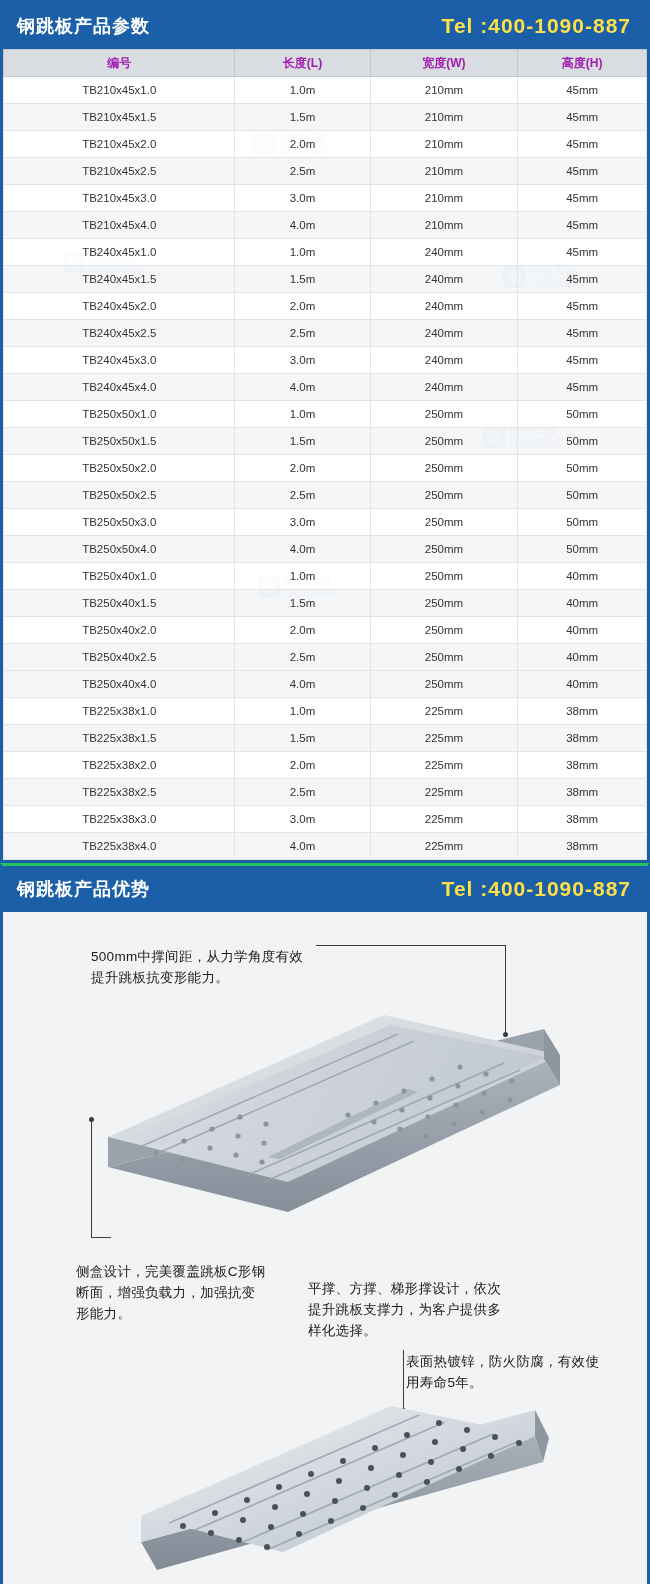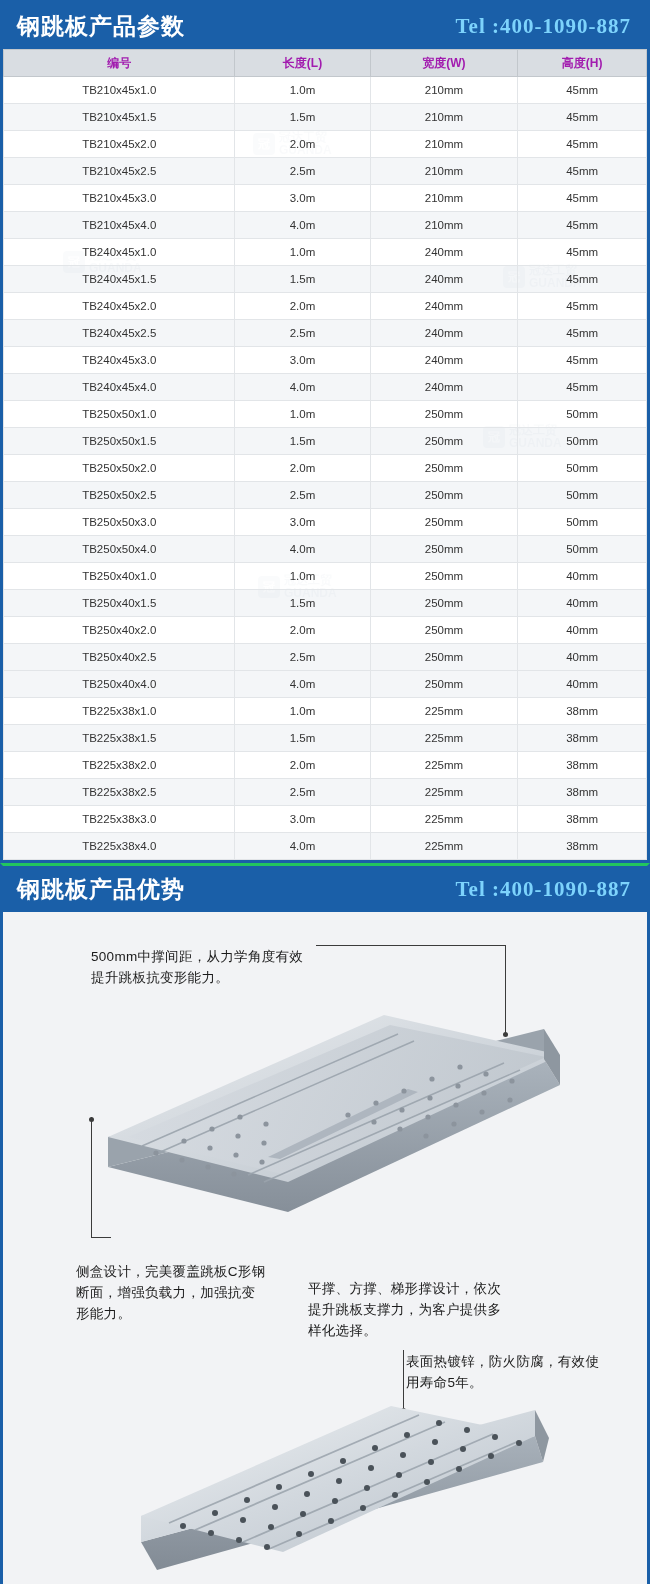--- a/index.html
+++ b/index.html
@@ -24,30 +24,30 @@
     display: flex;
     align-items: center;
     justify-content: space-between;
     background: #1a5fa8;
     height: 46px;
     padding: 0 16px 0 14px;
     box-sizing: border-box;
   }
   .section-bar .title {
     color: #ffffff;
-    font-size: 23px;
+    font-size: 18px;
     font-weight: bold;
     letter-spacing: 1px;
   }
   .section-bar .tel {
-    color: #7dd3fc;
+    color: #fde047;
     font-size: 21px;
     font-weight: bold;
     letter-spacing: 1px;
-    font-family: Liberation Serif, serif;
+    font-family: Liberation Sans, sans-serif;
   }
   .bar-wrap {
     border: 3px solid #1a5fa8;
     border-bottom: none;
     box-sizing: border-box;
   }
 
   
   .table-wrap {
     border-left: 3px solid #1a5fa8;

